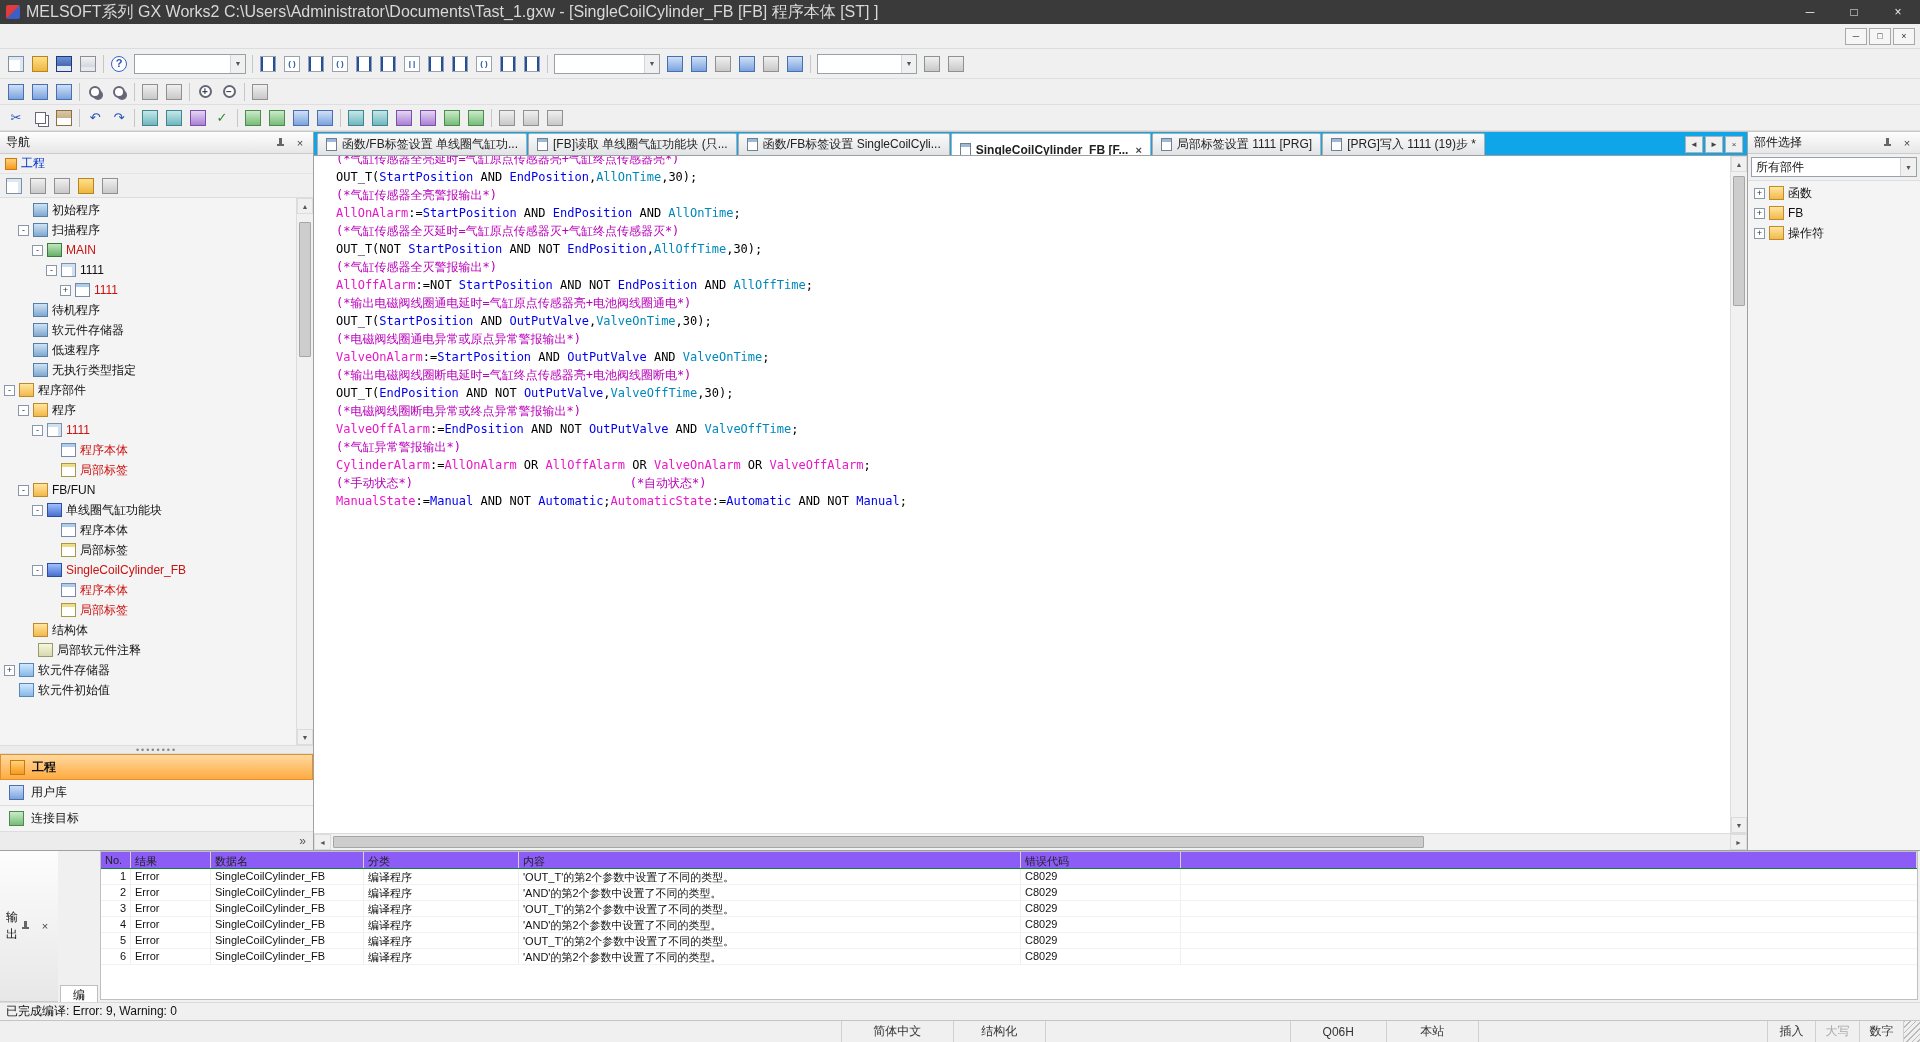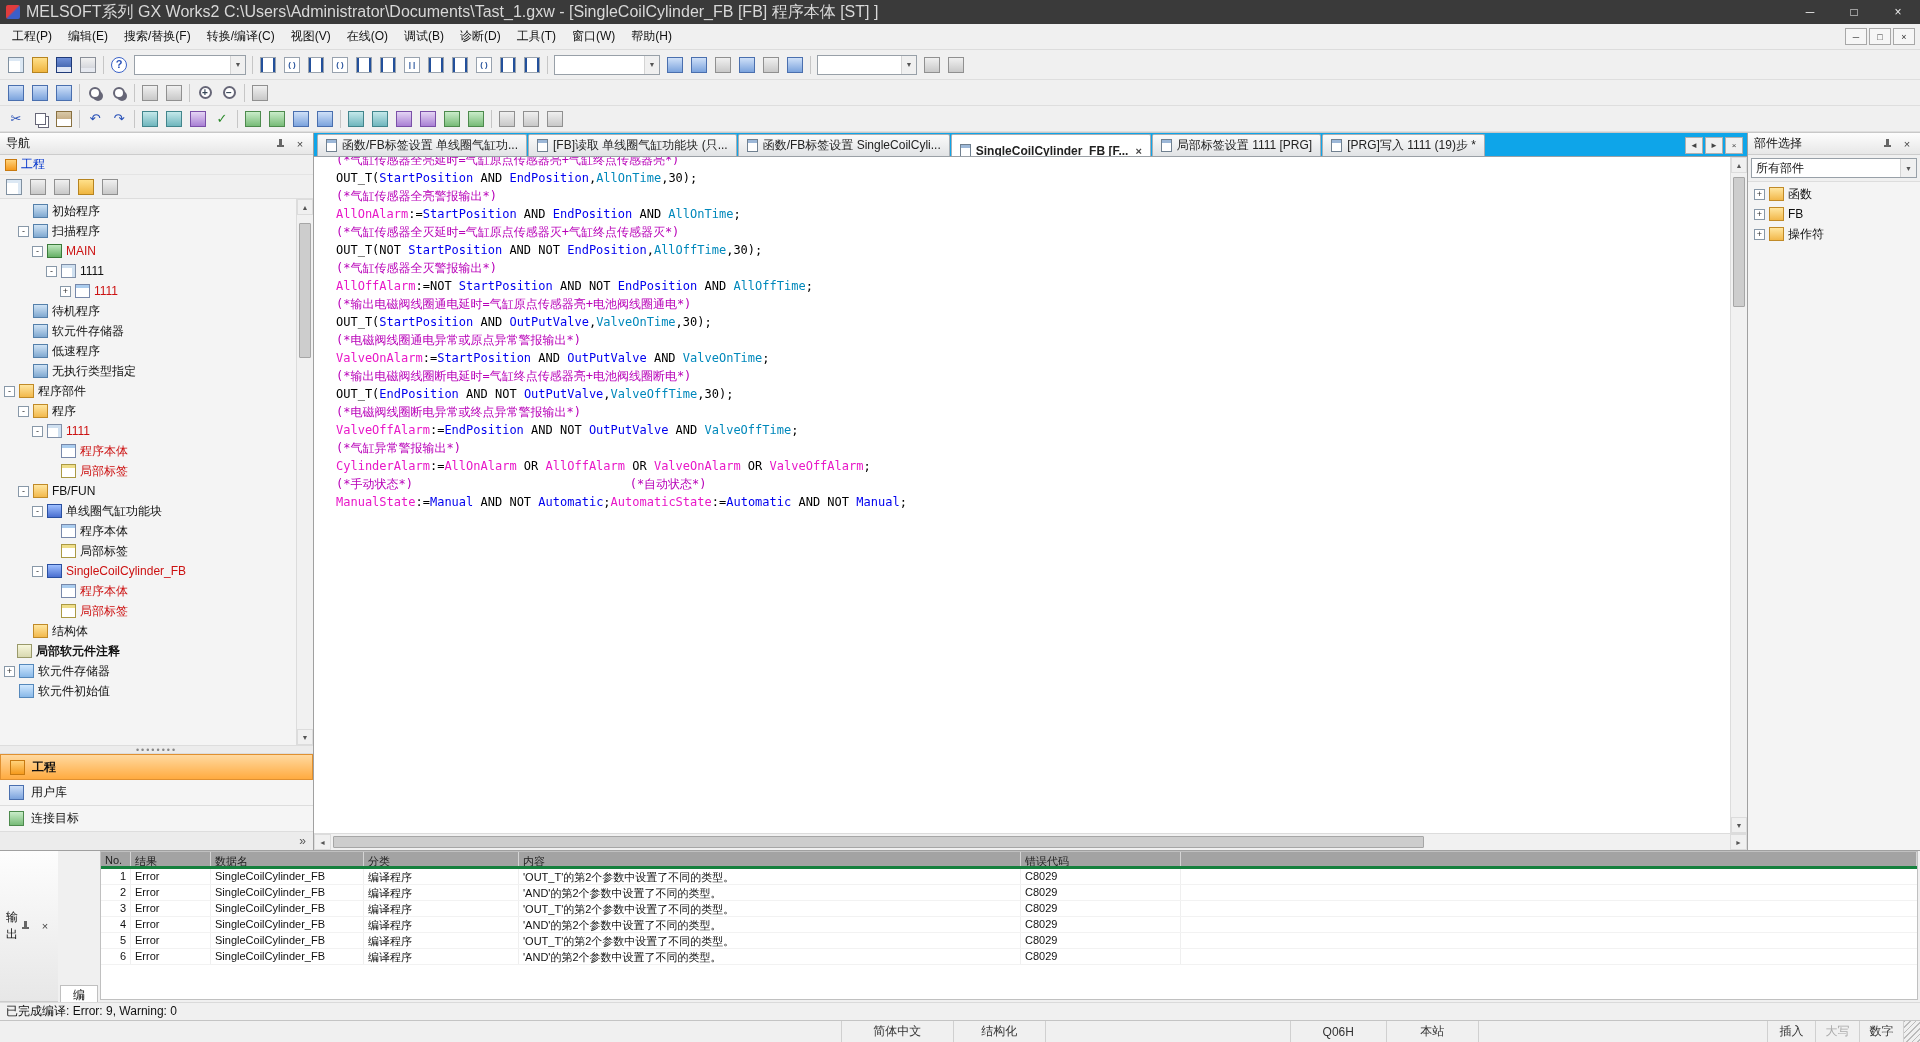--- a/index.html
+++ b/index.html
@@ -121,21 +121,21 @@
 .parts-combo .cval{flex:1;padding-left:4px;font-size:12px}
 .parts-combo .dd{width:16px;height:100%;display:flex;align-items:center;justify-content:center;font-size:7px;color:#555;border-left:1px solid #d4d4d4;background:#f0f0f0}
 .parts-tree{flex:1;background:#f4f4f4;border-top:1px solid #ddd;padding-top:2px}
 
 
 .output-panel{flex:0 0 152px;display:flex;flex-direction:row;border-top:1px solid #a0a0a0;background:#f0f0f0;min-height:0}
 .out-hdr{flex:0 0 20px}
 .out-tabrow{flex:0 0 18px;display:flex;align-items:flex-end;padding-left:2px}
 .out-tab{display:inline-block;padding:1px 12px 0 12px;border:1px solid #c0c0c0;border-bottom:none;background:#fff;font-size:12px;height:17px}
 .out-table{flex:1;background:#fff;border:1px solid #c0c0c0;margin:0 2px 2px 2px;overflow:hidden;font-size:11px}
-.out-thead{display:flex;height:17px;background:#a3a3a3;border-bottom:3px solid #15803d}
+.out-thead{display:flex;height:17px;background:#8b5cf6;border-bottom:1px solid #15803d}
 .th{padding:2px 4px;border-right:1px solid #d4d4d4;white-space:nowrap;overflow:hidden;color:#222;flex-shrink:0}
 .th-fill{flex:1}
 .out-row{display:flex;height:16px;border-bottom:1px solid #f2f2f2}
 .td{padding:1px 4px;border-right:1px solid #efefef;white-space:nowrap;overflow:hidden;color:#111;flex-shrink:0}
 .td.num{text-align:right}
 .compile-status{flex:0 0 18px;display:flex;align-items:center;padding-left:6px;background:#f0f0f0;border-top:1px solid #dadada}
 
 
 .statusbar{flex:0 0 22px;display:flex;align-items:stretch;background:#f0f0f0;border-top:1px solid #c4c4c4;color:#333}
 .sb-item{display:flex;align-items:center;justify-content:center;border-right:1px solid #d0d0d0;padding:0 6px;white-space:nowrap;flex-shrink:0}
@@ -151,33 +151,20 @@
     <span class="app-icon"></span>
     <span class="title-text">MELSOFT系列 GX Works2 C:\Users\Administrator\Documents\Tast_1.gxw - [SingleCoilCylinder_FB [FB] 程序本体 [ST] ]</span>
     <span class="win-controls">
       <span class="wbtn">─</span>
       <span class="wbtn">□</span>
       <span class="wbtn">×</span>
     </span>
   </div>
 
   <div class="menubar">
-    <span class="menu-items" style="display:flex">
-        <span class="menu-item">工程(P)</span>
-        <span class="menu-item">编辑(E)</span>
-        <span class="menu-item">搜索/替换(F)</span>
-        <span class="menu-item">转换/编译(C)</span>
-        <span class="menu-item">视图(V)</span>
-        <span class="menu-item">在线(O)</span>
-        <span class="menu-item">调试(B)</span>
-        <span class="menu-item">诊断(D)</span>
-        <span class="menu-item">工具(T)</span>
-        <span class="menu-item">窗口(W)</span>
-        <span class="menu-item">帮助(H)</span>
-      </span>
     <span class="mdi-ctrl">
         <span class="mdi-btn">─</span>
         <span class="mdi-btn">□</span>
         <span class="mdi-btn">×</span>
       </span>
   </div>
 
   <div class="toolbar tb1">
       <span class="tbtn">
         <span class="ticon i-page"></span>
@@ -519,21 +506,21 @@
             <div class="tree-row" style="padding-left: 46px;">
               <span class="exp-sp"></span>
               <span class="tree-ic ti-label"></span>
               <span class="tree-lbl red">局部标签</span>
             </div>
             <div class="tree-row" style="padding-left: 18px;">
               <span class="exp-sp"></span>
               <span class="tree-ic ti-folder"></span>
               <span class="tree-lbl">结构体</span>
             </div>
-            <div class="tree-row" style="padding-left: 2px; font-weight: bold;">
+            <div class="tree-row" style="padding-left: 23px;">
               <span class="exp-sp"></span>
               <span class="tree-ic ti-cmt"></span>
               <span class="tree-lbl">局部软元件注释</span>
             </div>
             <div class="tree-row" style="padding-left: 4px;">
               <span class="exp">+</span>
               <span class="tree-ic ti-mem"></span>
               <span class="tree-lbl">软元件存储器</span>
             </div>
             <div class="tree-row" style="padding-left: 4px;">

